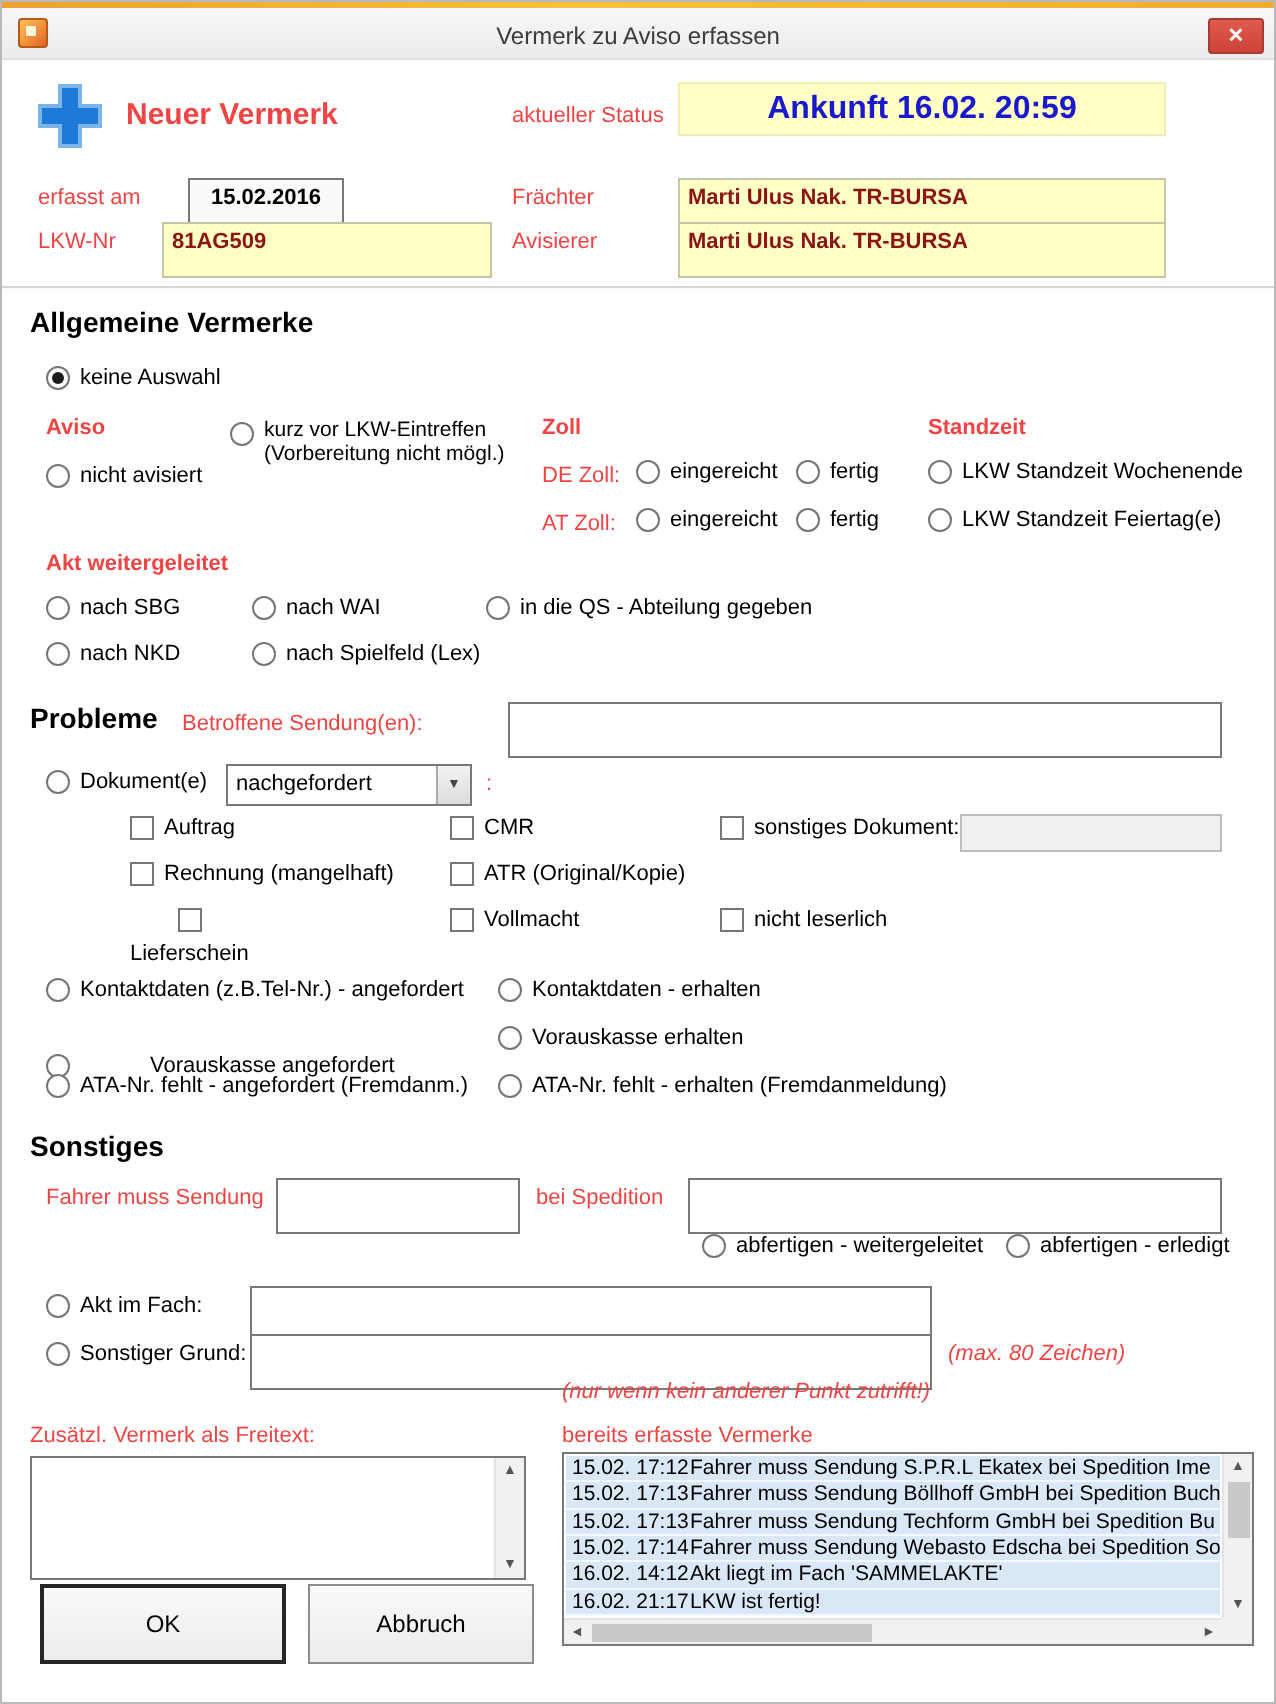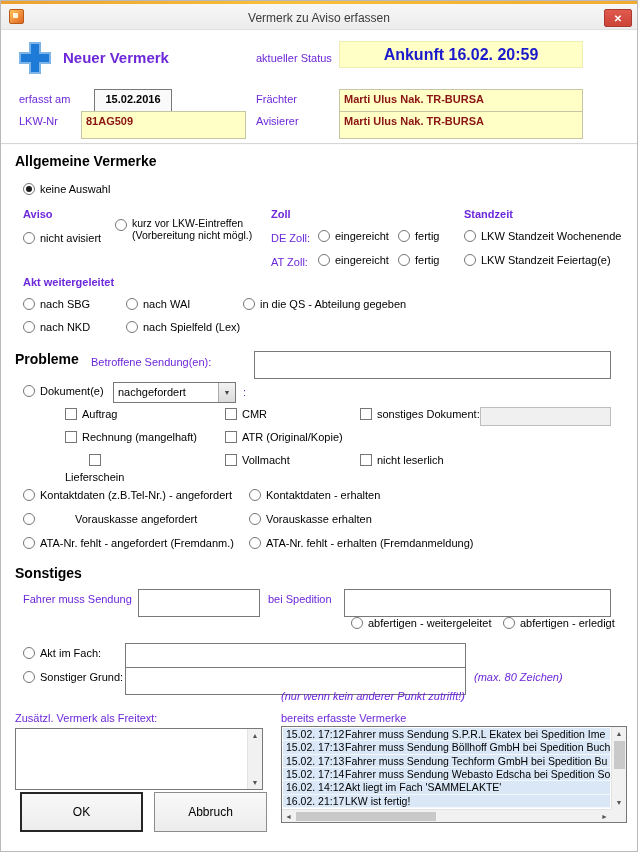--- a/index.html
+++ b/index.html
@@ -11,21 +11,21 @@
   .titlebar { position:absolute; left:0; top:3px; width:100%; height:26px;
               background:linear-gradient(#f7f7f7,#ececec); border-bottom:1px solid #e0e0e0; }
   .appicon { position:absolute; left:8px; top:5px; width:15px; height:15px; border-radius:2px;
              background:linear-gradient(135deg,#ffc35c,#e2641f); border:1px solid #b65a1a; }
   .appicon::after { content:""; position:absolute; left:3px; top:3px; width:5px; height:5px;
                     background:#fff3d8; }
   .wtitle { position:absolute; left:0; right:0; top:7px; text-align:center; font-size:12px; color:#3c3c3c; }
   .closebtn { position:absolute; right:5px; top:5px; width:28px; height:18px; border-radius:2px;
               background:linear-gradient(#e05a4e,#cc4338); border:1px solid #a83a30; color:#fff;
               display:flex; align-items:center; justify-content:center; font-size:10px; font-weight:bold; }
-  .lb { position:absolute; font-size:11px; color:#6d28d9; white-space:nowrap; }
+  .lb { position:absolute; font-size:11px; color:#ef4444; white-space:nowrap; }
   .bld { font-weight:bold; }
   .h1 { position:absolute; font-size:14px; font-weight:bold; color:#000; white-space:nowrap; }
   .it { font-style:italic; }
   .tb { position:absolute; background:#fff; border:1px solid #787878; height:28px;
         font-size:11px; line-height:18px; padding:0 4px; white-space:nowrap; overflow:hidden; }
   .graytb { background:#f0f0f0; border:1px solid #bdbdbd; }
   .ytb { background:#ffffc6; border:1px solid #c6c6a4; color:#8b1414; font-weight:bold; }
   .status { position:absolute; background:#ffffc6; border:1px solid #eeeeb4; color:#1a1acc;
             font-weight:bold; font-size:16px; display:flex; align-items:center; justify-content:center; }
   .divider { position:absolute; left:0; width:100%; height:2px;
@@ -101,21 +101,21 @@
   <label class="opt" style="left:22px; top:182px;">
     <span class="rb on"></span>
     <span>keine Auswahl</span>
   </label>
 
   <div class="lb bld" style="left:22px; top:207px;">Aviso</div>
   <label class="opt" style="left:22px; top:231px;">
     <span class="rb"></span>
     <span>nicht avisiert</span>
   </label>
-  <label class="opt" style="left:114px; top:216px; align-items:flex-start;">
+  <label class="opt" style="left:114px; top:208px; align-items:flex-start;">
     <span class="rb" style="margin-top:2px;"></span>
     <span style="display:flex; flex-direction:column; line-height:12px; font-size:10.5px;">
       <span>kurz vor LKW-Eintreffen</span>
       <span>(Vorbereitung nicht mögl.)</span>
     </span>
   </label>
 
   <div class="lb bld" style="left:270px; top:207px;">Zoll</div>
   <div class="lb" style="left:270px; top:231px;">DE Zoll:</div>
   <label class="opt" style="left:317px; top:229px;">
@@ -219,21 +219,21 @@
   </label>
 
   <label class="opt" style="left:22px; top:488px;">
     <span class="rb"></span>
     <span>Kontaktdaten (z.B.Tel-Nr.) - angefordert</span>
   </label>
   <label class="opt" style="left:248px; top:488px;">
     <span class="rb"></span>
     <span>Kontaktdaten - erhalten</span>
   </label>
-  <label class="opt" style="left:22px; top:512px;gap:40px;">
+  <label class="opt" style="left:22px; top:526px;gap:40px;">
     <span class="rb"></span>
     <span>Vorauskasse angefordert</span>
   </label>
   <label class="opt" style="left:248px; top:512px;">
     <span class="rb"></span>
     <span>Vorauskasse erhalten</span>
   </label>
   <label class="opt" style="left:22px; top:536px;">
     <span class="rb"></span>
     <span>ATA-Nr. fehlt - angefordert (Fremdanm.)</span>

